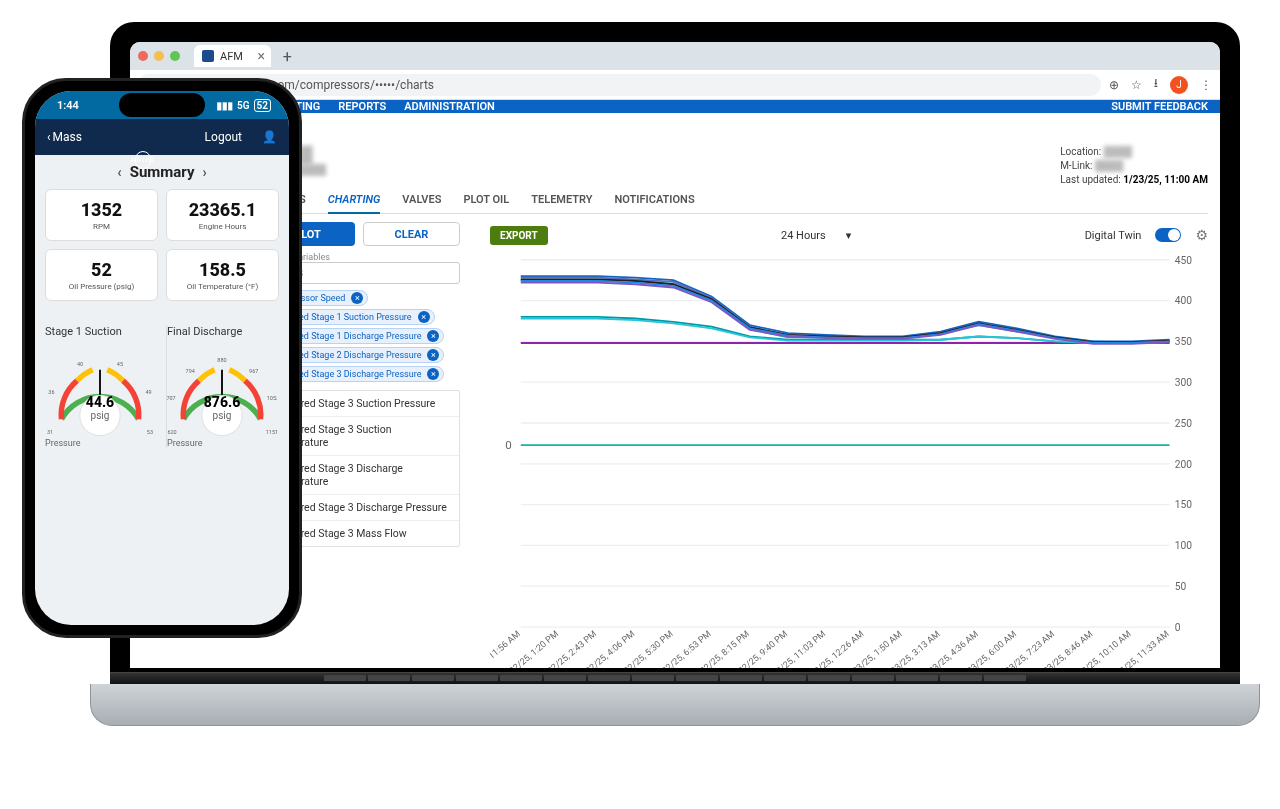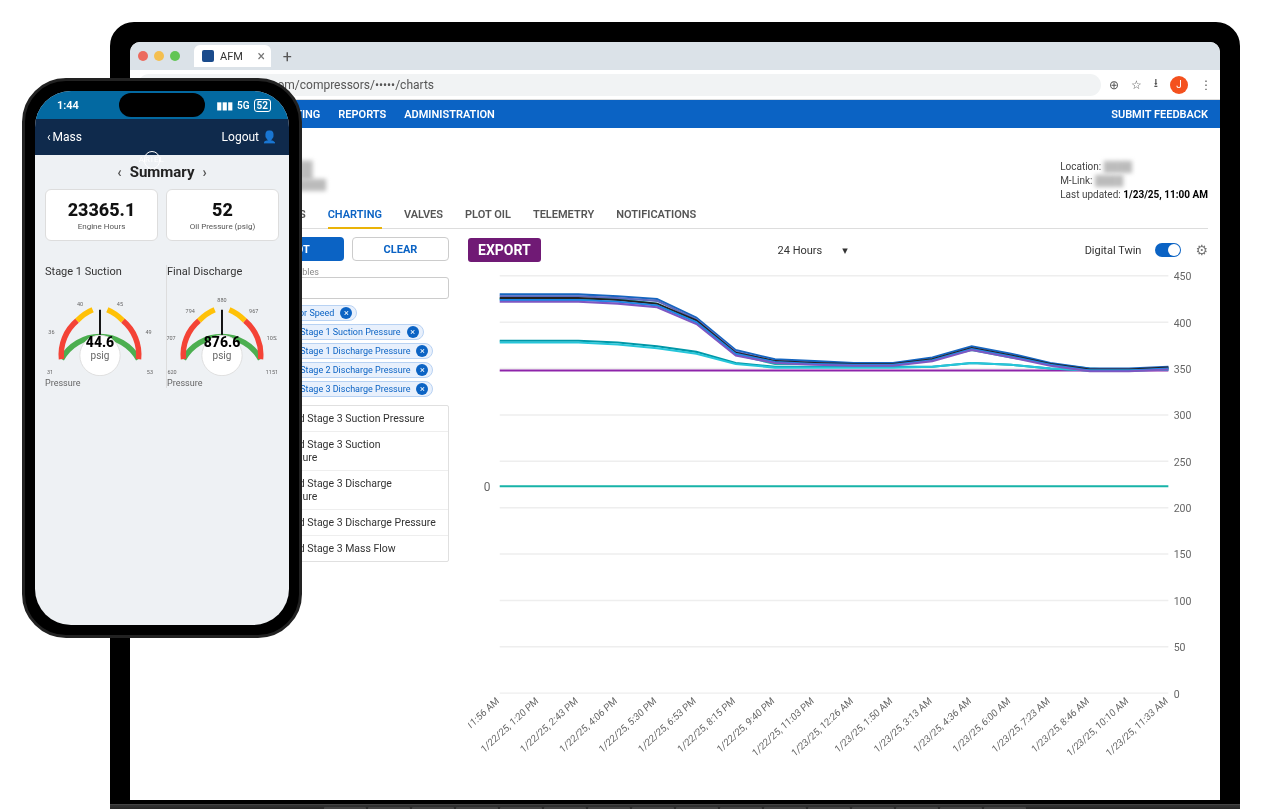--- a/index.html
+++ b/index.html
@@ -6,21 +6,21 @@
 body { background:#fff; width:1280px; height:809px; position:relative; overflow:hidden; }
 
 
 .laptop { position:absolute; left:110px; top:22px; width:1130px; }
 .laptop-screen { background:#000; border-radius:24px 24px 0 0; padding:16px 16px 0 16px; border:4px solid #000; }
 .laptop-base { width:1170px; margin-left:-20px; height:42px; background:linear-gradient(#cfd3d7,#a7aeb4); border-radius:0 0 22px 22px; border:1px solid #8d9499; border-top:none; }
 .keyboard-strip { height:12px; background:linear-gradient(#333,#111); border-top:1px solid #444; display:flex; justify-content:center; gap:2px; padding-top:2px;}
 .keyboard-strip span{display:inline-block;width:42px;height:6px;background:#444;border-radius:1px;}
 
 
-.browser { background:#fff; border-radius:10px 10px 0 0; overflow:hidden; height:758px; display:flex; flex-direction:column;}
+.browser { background:#fff; border-radius:10px 10px 0 0; overflow:hidden; height:626px; display:flex; flex-direction:column;}
 .tabbar { display:flex; align-items:center; height:28px; background:#dbe2e8; padding:0 8px; gap:6px;}
 .traffic { display:flex; gap:6px; margin-right:8px;}
 .dot{width:10px;height:10px;border-radius:50%;}
 .dot.red{background:#ec6a5e;} .dot.yel{background:#f4bf4f;} .dot.grn{background:#61c554;}
 .tab { display:flex; align-items:center; gap:6px; background:#fff; height:22px; padding:0 28px 0 8px; border-radius:6px 6px 0 0; font-size:11px; color:#333; position:relative;}
 .tab .tab-close{position:absolute; right:6px; font-size:14px; color:#777; line-height:1;}
 .fav{width:12px;height:12px;background:#1a4b8c;display:inline-block;border-radius:2px;}
 .newtab{color:#555;font-size:16px;padding:0 6px;}
 .urlbar{display:flex;align-items:center;height:30px;background:#fff;border-bottom:1px solid #ddd;padding:0 8px;gap:8px;font-size:12px;color:#555;}
 .urlbar .addr{flex:1;background:#f1f3f4;border-radius:14px;height:22px;display:flex;align-items:center;padding:0 10px;color:#555;}
@@ -36,23 +36,23 @@
 .filterbtn{display:flex;align-items:center;gap:4px;color:#0b63c4;font-size:11px;font-weight:700;position:relative;}
 .filterbtn .badge{position:absolute;left:-4px;top:-6px;width:12px;height:12px;border-radius:50%;background:#d32f2f;color:#fff;font-size:8px;display:flex;align-items:center;justify-content:center;}
 .headerrow{display:flex;justify-content:space-between;align-items:flex-start;margin-top:2px;}
 .headerrow .lhs{display:flex;align-items:flex-start;gap:10px;}
 .hred{width:22px;height:22px;background:#d32f2f;clip-path:polygon(25% 5%,75% 5%,95% 50%,75% 95%,25% 95%,5% 50%);margin-top:2px;}
 .placeholder{filter:blur(2px);color:#bbb;font-weight:700;}
 .meta{font-size:10px;color:#444;line-height:1.4;}
 .meta .mval{font-weight:700;color:#000;}
 .tabs2{display:flex;gap:22px;margin-top:6px;border-bottom:1px solid #ddd;font-size:11px;color:#555;font-weight:600;}
 .tabs2 span{padding:0 0 6px 0;}
-.tabs2 .active{color:#0b63c4;border-bottom:2px solid #eab308;margin-bottom:-1px;}
-
-.body2{flex:1;display:flex;gap:5px;margin-top:8px;overflow:hidden;}
+.tabs2 .active{color:#0b63c4;border-bottom:2px solid #0369a1;margin-bottom:-1px;font-style:italic;}
+
+.body2{flex:1;display:flex;gap:16px;margin-top:8px;overflow:hidden;}
 .leftcol{width:54px;display:flex;flex-direction:column;align-items:center;padding-top:12px;gap:10px;}
 .star{color:#0b63c4;font-size:16px;}
 .dots3{color:#666;font-size:14px;}
 
 .sidepanel{width:200px;display:flex;flex-direction:column;}
 .btnrow{display:flex;gap:8px;}
 .btn{height:24px;border-radius:4px;font-size:11px;font-weight:700;display:flex;align-items:center;justify-content:center;flex:1;}
 .btn.plot{background:#0b63c4;color:#fff;}
 .btn.clear{background:#fff;color:#0b63c4;border:1px solid #ccc;}
 .searchlbl{font-size:9px;color:#888;margin-top:6px;padding-left:4px;}
@@ -60,39 +60,39 @@
 .chips{display:flex;flex-direction:column;gap:3px;margin-top:6px;}
 .chip{display:inline-flex;align-items:center;gap:6px;background:#e8f0fc;border:1px solid #b8d2f3;border-radius:10px;height:16px;padding:0 4px 0 8px;font-size:9px;color:#0b63c4;align-self:flex-start;}
 .chip .x{width:12px;height:12px;border-radius:50%;background:#0b63c4;color:#fff;display:flex;align-items:center;justify-content:center;font-size:9px;line-height:1;}
 .varlist{margin-top:8px;border:1px solid #e0e0e0;border-radius:2px;}
 .varlist div{padding:6px 8px;font-size:10.5px;color:#333;border-bottom:1px solid #eee;}
 .varlist div:last-child{border-bottom:none;}
 
 .chartarea{flex:1;display:flex;flex-direction:column;padding-left:14px;}
 .chartbar{display:flex;align-items:center;justify-content:space-between;height:26px;}
 .chartbar .l{display:flex;align-items:center;gap:10px;}
-.export{background:#701a75;color:#fff;font-size:14px;font-weight:700;padding:4px 10px;border-radius:3px;}
+.export{background:#4d7c0f;color:#fff;font-size:10px;font-weight:700;padding:4px 10px;border-radius:3px;}
 .range{font-size:11px;color:#333;display:flex;align-items:center;gap:20px;}
 .chartbar .r{display:flex;align-items:center;gap:14px;font-size:11px;color:#333;}
 .toggle{width:26px;height:14px;border-radius:7px;background:#0b63c4;position:relative;}
 .toggle::after{content:"";position:absolute;right:1px;top:1px;width:12px;height:12px;border-radius:50%;background:#fff;}
 .gear{color:#777;font-size:14px;}
 
 .plotwrap{flex:1;position:relative;margin-top:4px;}
 .plotwrap svg{width:100%;height:100%;}
 
 
 .phone{position:absolute;left:22px;top:78px;width:280px;height:560px;background:#000;border-radius:44px;padding:10px;border:3px solid #222;}
 .phone-inner{width:100%;height:100%;background:#eef1f4;border-radius:36px;overflow:hidden;display:flex;flex-direction:column;}
 .p-status{height:28px;background:#0369a1;display:flex;align-items:center;justify-content:space-between;padding:0 18px 0 22px;color:#fff;font-size:11px;font-weight:600;}
 .p-status .r{display:flex;align-items:center;gap:4px;font-size:10px;}
 .p-nav{height:36px;background:#0f2a4c;display:flex;align-items:center;justify-content:space-between;padding:0 12px;color:#fff;font-size:12px;}
 .p-nav .back{display:flex;align-items:center;gap:2px;}
 .p-nav .logo{width:16px;height:18px;border:1px solid #fff;border-radius:10px;font-size:8px;display:flex;align-items:center;justify-content:center;letter-spacing:1px;margin-top:45px;}
-.p-nav .logout{display:flex;align-items:flex-end;gap:3px;}
+.p-nav .logout{display:flex;align-items:flex-end;gap:20px;}
 .p-sumhdr{height:34px;display:flex;align-items:center;justify-content:center;gap:8px;font-size:15px;font-weight:700;color:#222;}
 .p-sumhdr .chev{color:#555;font-size:14px;}
 .cards{display:grid;grid-template-columns:1fr 1fr;gap:8px;padding:0 10px;}
 .card{background:#fff;border:1px solid #ddd;border-radius:6px;height:52px;display:flex;flex-direction:column;align-items:center;justify-content:center;}
 .card .v{font-size:18px;font-weight:800;color:#111;}
 .card .l{font-size:8px;color:#555;margin-top:2px;}
 .gauges{display:grid;grid-template-columns:1fr 1fr;gap:8px;padding:10px;margin-top:14px;}
 .gcol{display:flex;flex-direction:column;border-left:1px solid #ddd;}
 .gcol:first-child{border-left:none;}
 .gtitle{font-size:11px;color:#333;margin-bottom:6px;}
@@ -384,26 +384,34 @@
         <span>👤</span>
       </span>
     </div>
     <div class="p-sumhdr">
       <span class="chev">‹</span>
       <span>Summary</span>
       <span class="chev">›</span>
     </div>
     <div class="cards" id="pcards">
         <div class="card">
+          <div class="v">1352</div>
+          <div class="l">RPM</div>
+        </div>
+        <div class="card">
           <div class="v">23365.1</div>
           <div class="l">Engine Hours</div>
         </div>
         <div class="card">
           <div class="v">52</div>
           <div class="l">Oil Pressure (psig)</div>
+        </div>
+        <div class="card">
+          <div class="v">158.5</div>
+          <div class="l">Oil Temperature (°F)</div>
         </div>
       </div>
     <div class="gauges" id="pgauges">
         <div class="gcol">
           <div class="gtitle">Stage 1 Suction</div>
           <div class="gauge"><svg viewBox="0 0 120 100">
               <path d="M18 82 A48 48 0 0 1 102 82" fill="none" stroke="#4caf50" stroke-width="6"></path>
               <path d="M18 82 A48 48 0 0 1 35 40" fill="none" stroke="#f44336" stroke-width="6"></path>
               <path d="M85 40 A48 48 0 0 1 102 82" fill="none" stroke="#f44336" stroke-width="6"></path>
               <path d="M35 40 A48 48 0 0 1 52 28" fill="none" stroke="#ffc107" stroke-width="6"></path>

